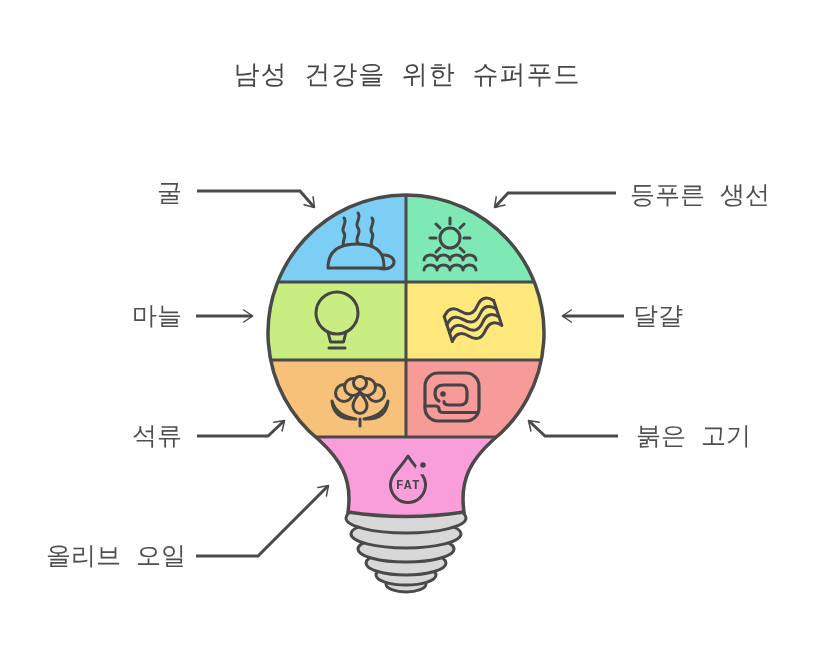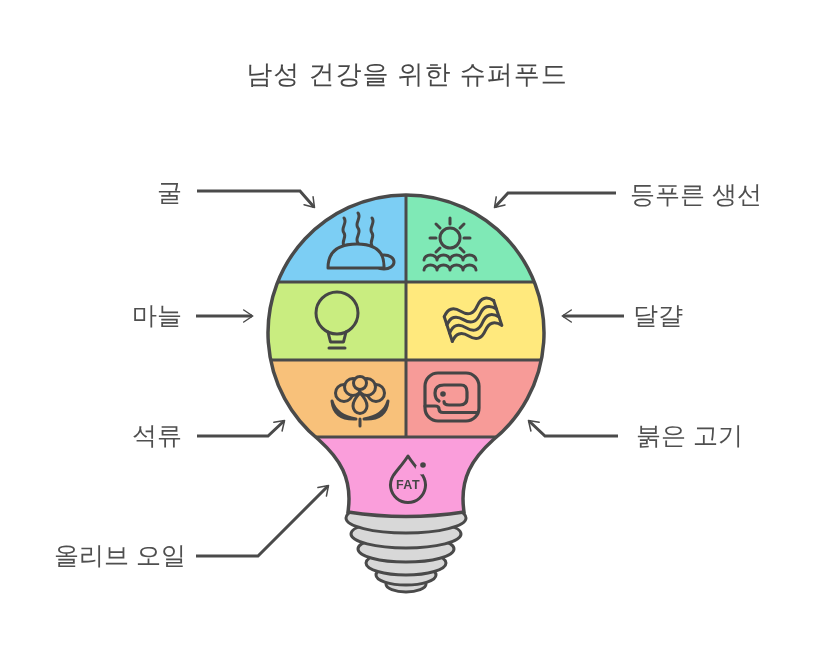--- a/index.html
+++ b/index.html
@@ -1,17 +1,17 @@
 <!DOCTYPE html>
 <html style="--background: #ffffff; --line: #4a4a4a; --icon_line: #454545; --text: #4f4f4f; --title_text: #474747; --segment_blue: #7CCEF4; --segment_green: #7FE9B6; --segment_yellow_green: #C9ED80; --segment_yellow: #FFE97D; --segment_orange: #F8C17A; --segment_salmon: #F79B98; --segment_pink: #FA9EDB; --base_gray: #D8D8D8;"><head>
 <meta charset="utf-8">
 <style>
   html,body{margin:0;padding:0;background:var(--background,#fff);}
   .stage{position:relative;width:813px;height:652px;overflow:hidden;
-         font-family:Liberation Sans, sans-serif;}
+         font-family:Liberation Mono, monospace;}
   svg{position:absolute;inset:0;display:block;}
   .ln{stroke:var(--line);fill:none;}
   .iln{stroke:var(--icon_line);fill:none;stroke-linecap:round;stroke-linejoin:round;}
   .title-text{fill:var(--title_text);font-size:26px;letter-spacing:1px;}
   .lbl{fill:var(--text);font-size:25px;}
   .seg-blue{fill:var(--segment_blue);}
   .seg-green{fill:var(--segment_green);}
   .seg-ygreen{fill:var(--segment_yellow_green);}
   .seg-yellow{fill:var(--segment_yellow);}
   .seg-orange{fill:var(--segment_orange);}

